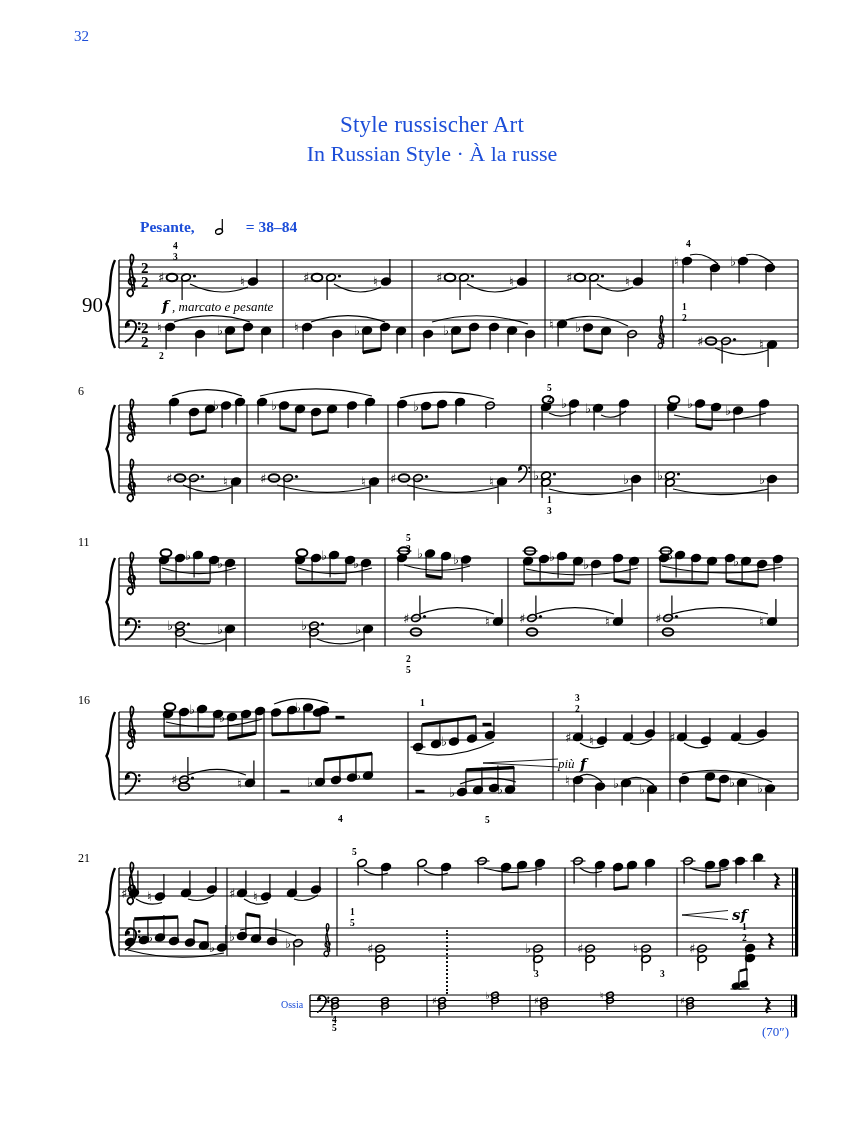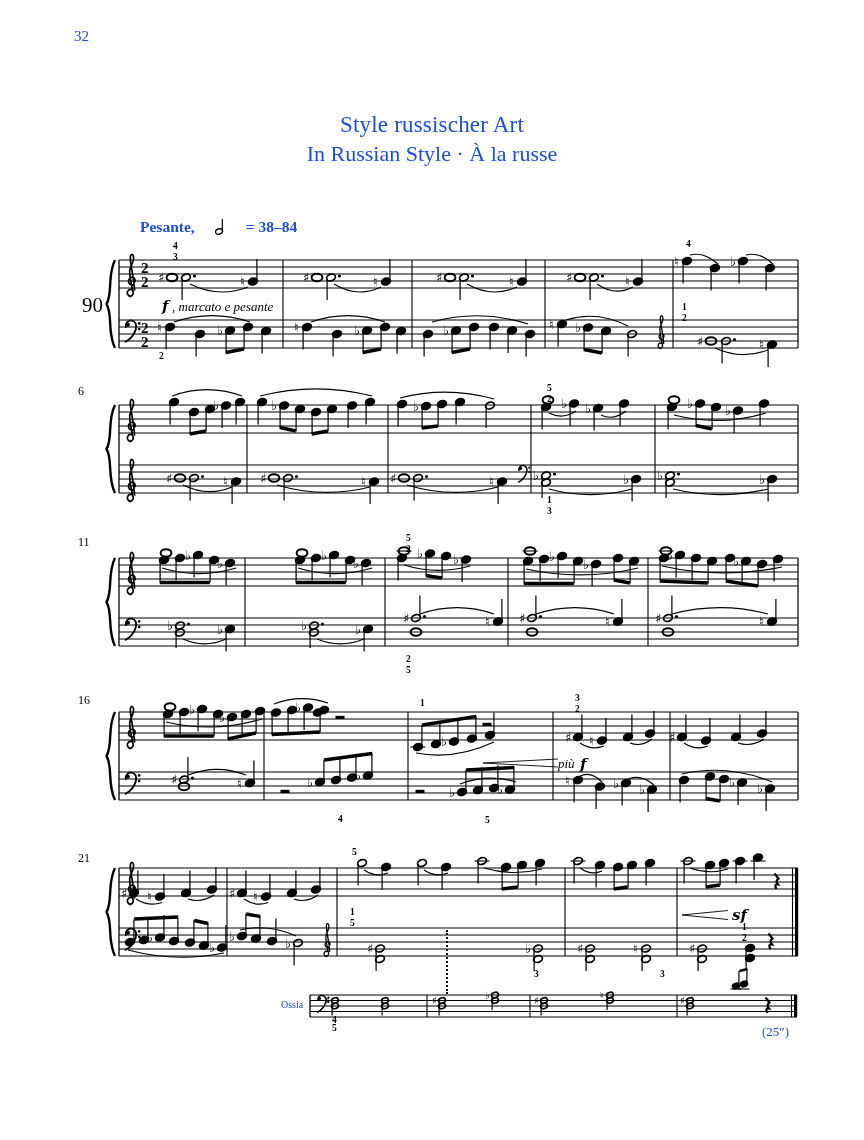--- a/index.html
+++ b/index.html
@@ -889,14 +889,14 @@
         <ellipse cx="474" cy="18" rx="3.5" ry="2.6" stroke="#000000" stroke-width="1.7" fill="#000000" transform="rotate(-18 474 18)"></ellipse>
         <line x1="476.9" y1="17" x2="476.9" y2="3" stroke="#000000" stroke-width="1.2"></line>
         <line x1="469.5" y1="5" x2="477.5" y2="3" stroke="#000000" stroke-width="2.6"></line>
         <path d="M495.5,31.5 L499.5,36.5 Q496,39 499,42.5 Q494.5,42 497.5,47" fill="none" stroke="#000000" stroke-width="2.2"></path>
         <text x="62" y="57" class="fing" fill="#000000">4</text>
         <text x="62" y="65" class="fing" fill="#000000">5</text>
       </svg>
     </div>
   <div class="ossia-label">Ossia</div>
   <div class="connector" id="connector" style="left: 446px; top: 930px; height: 64px;"></div>
-  <div class="duration">(25″)</div>
+  <div class="duration">(70″)</div>
 </div>
 
 </body></html>

